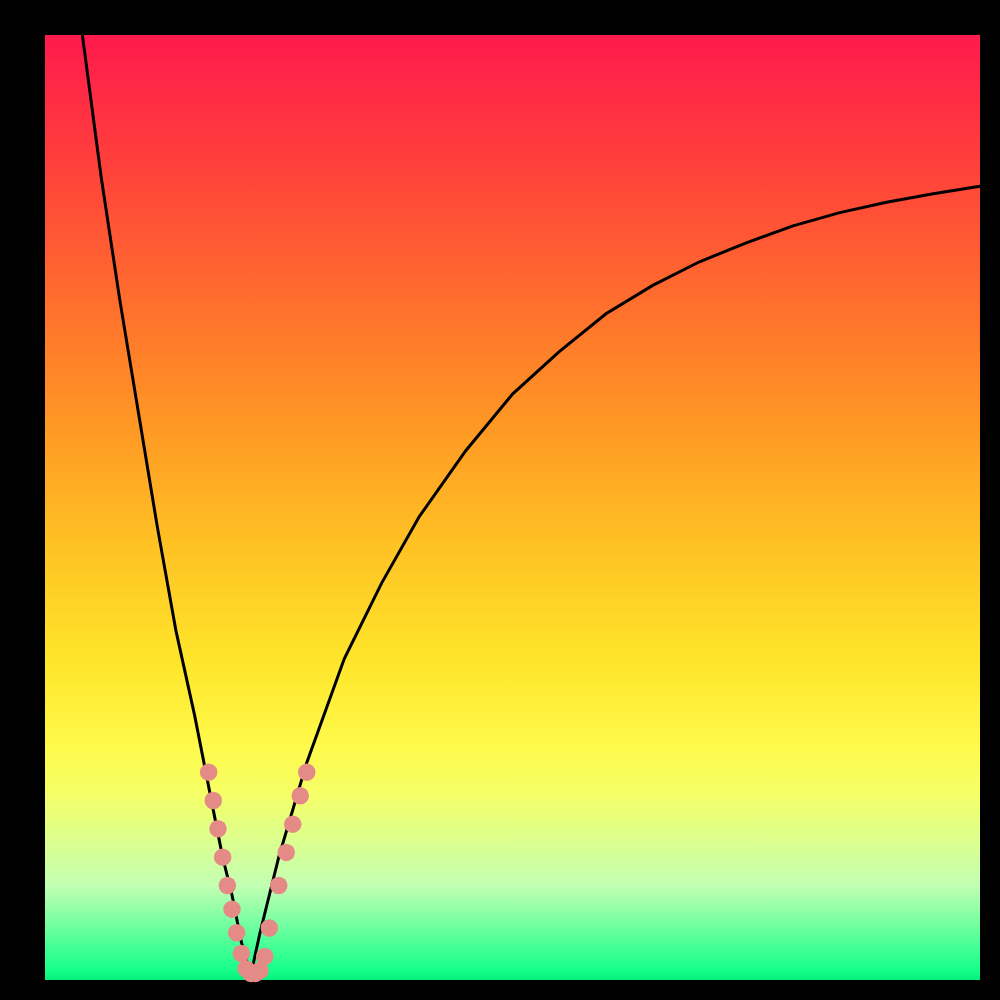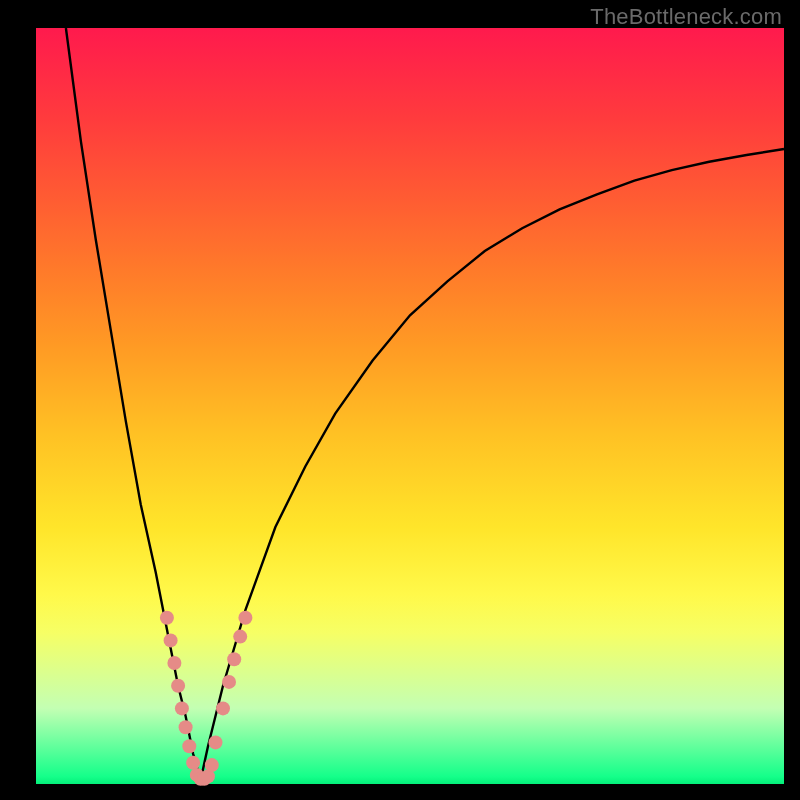--- a/index.html
+++ b/index.html
@@ -46,21 +46,20 @@
     position: absolute;
     left: 0;
     top: 0;
   }
 </style>
 </head>
 <body>
 
 <div class="frame">
   <div class="plot-area" style="left: 36px; top: 28px; width: 748px; height: 756px;"></div>
-  <div class="watermark" style="right: 18px; top: 4px;">TheBottleneck.com</div>
   <svg class="curve" width="800" height="800">
     <path fill="none" stroke="#000000" stroke-width="2.4" d="M65.9,28.0 L80.9,141.4 L95.8,239.7 L110.8,330.4 L125.8,421.1 L140.7,504.3 L155.7,572.3 L170.6,647.9 L178.1,685.7 L185.6,716.0 L193.1,753.8 L200.6,780.2"></path>
     <path fill="none" stroke="#000000" stroke-width="2.4" d="M200.6,780.2 L208.0,746.2 L223.0,685.7 L245.4,610.1 L275.4,527.0 L305.3,466.5 L335.2,413.6 L372.6,360.6 L410.0,315.3 L447.4,281.3 L484.8,251.0 L522.2,228.3 L559.6,209.4 L597.0,194.3 L634.4,180.7 L671.8,170.1 L709.2,161.8 L746.6,155.0 L784.0,149.0"></path>
     <g>
         <circle cx="166.9" cy="617.7" r="7" fill="#e58b87"></circle>
         <circle cx="170.6" cy="640.4" r="7" fill="#e58b87"></circle>
         <circle cx="174.4" cy="663.0" r="7" fill="#e58b87"></circle>
         <circle cx="178.1" cy="685.7" r="7" fill="#e58b87"></circle>
         <circle cx="181.9" cy="708.4" r="7" fill="#e58b87"></circle>
         <circle cx="185.6" cy="727.3" r="7" fill="#e58b87"></circle>

